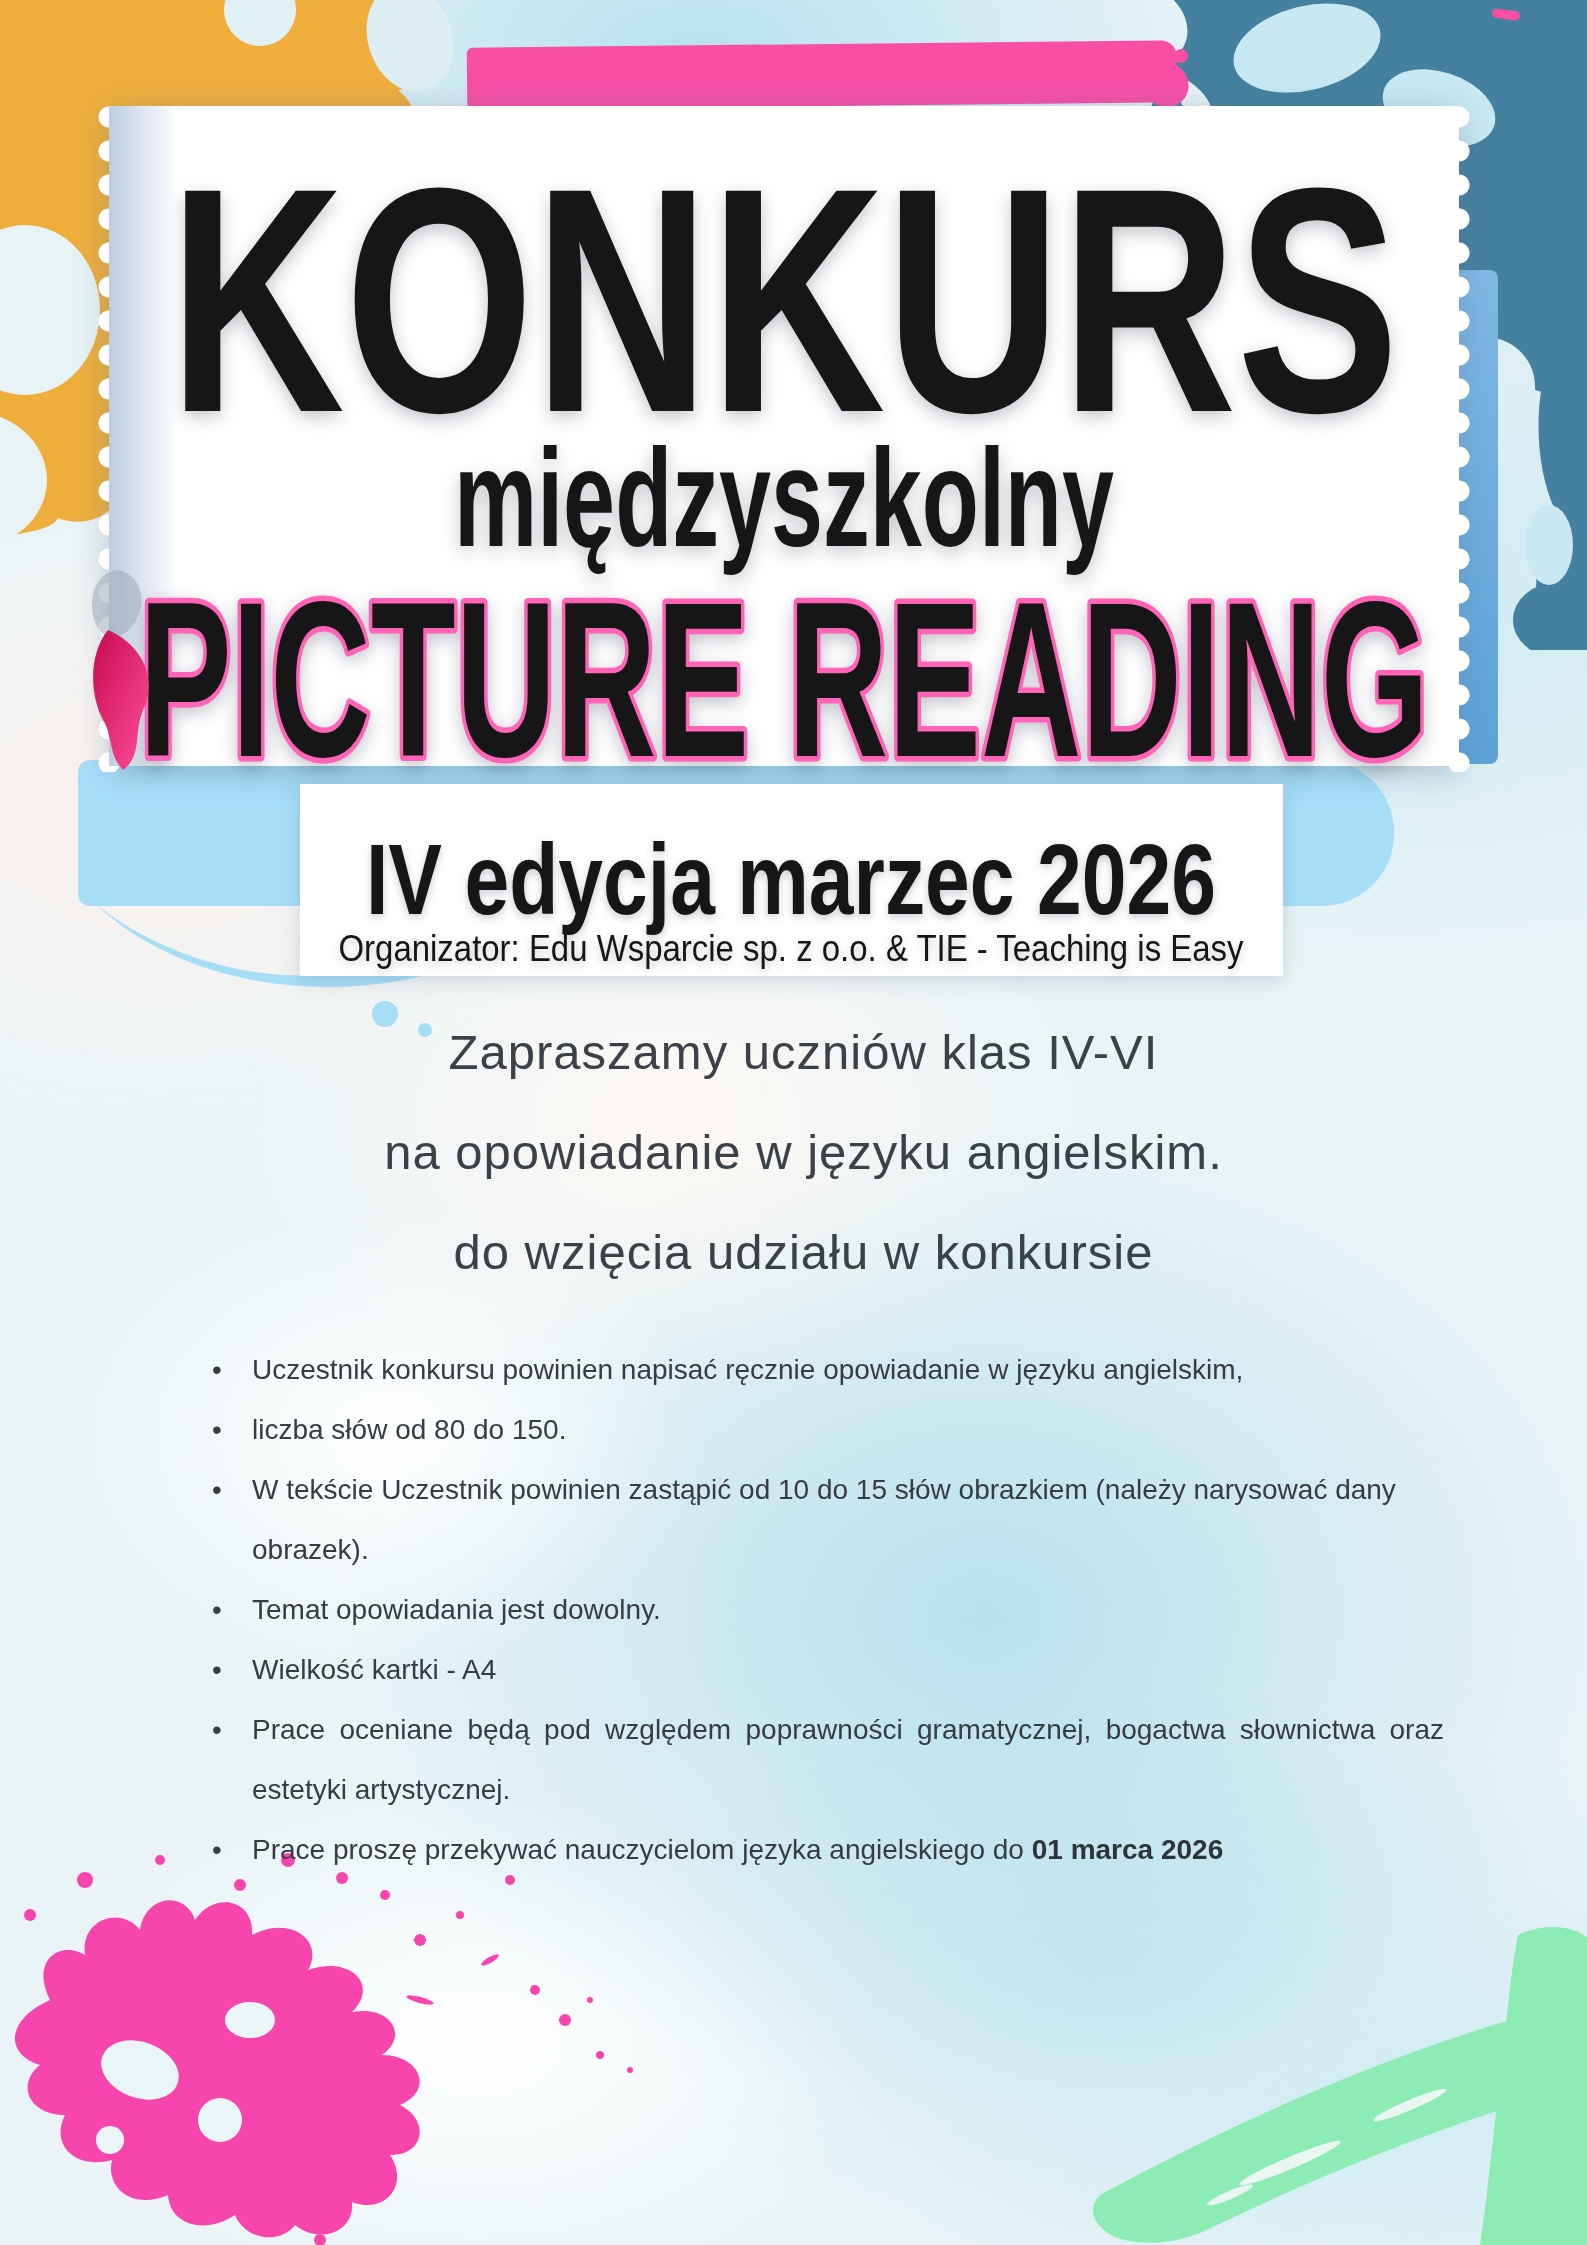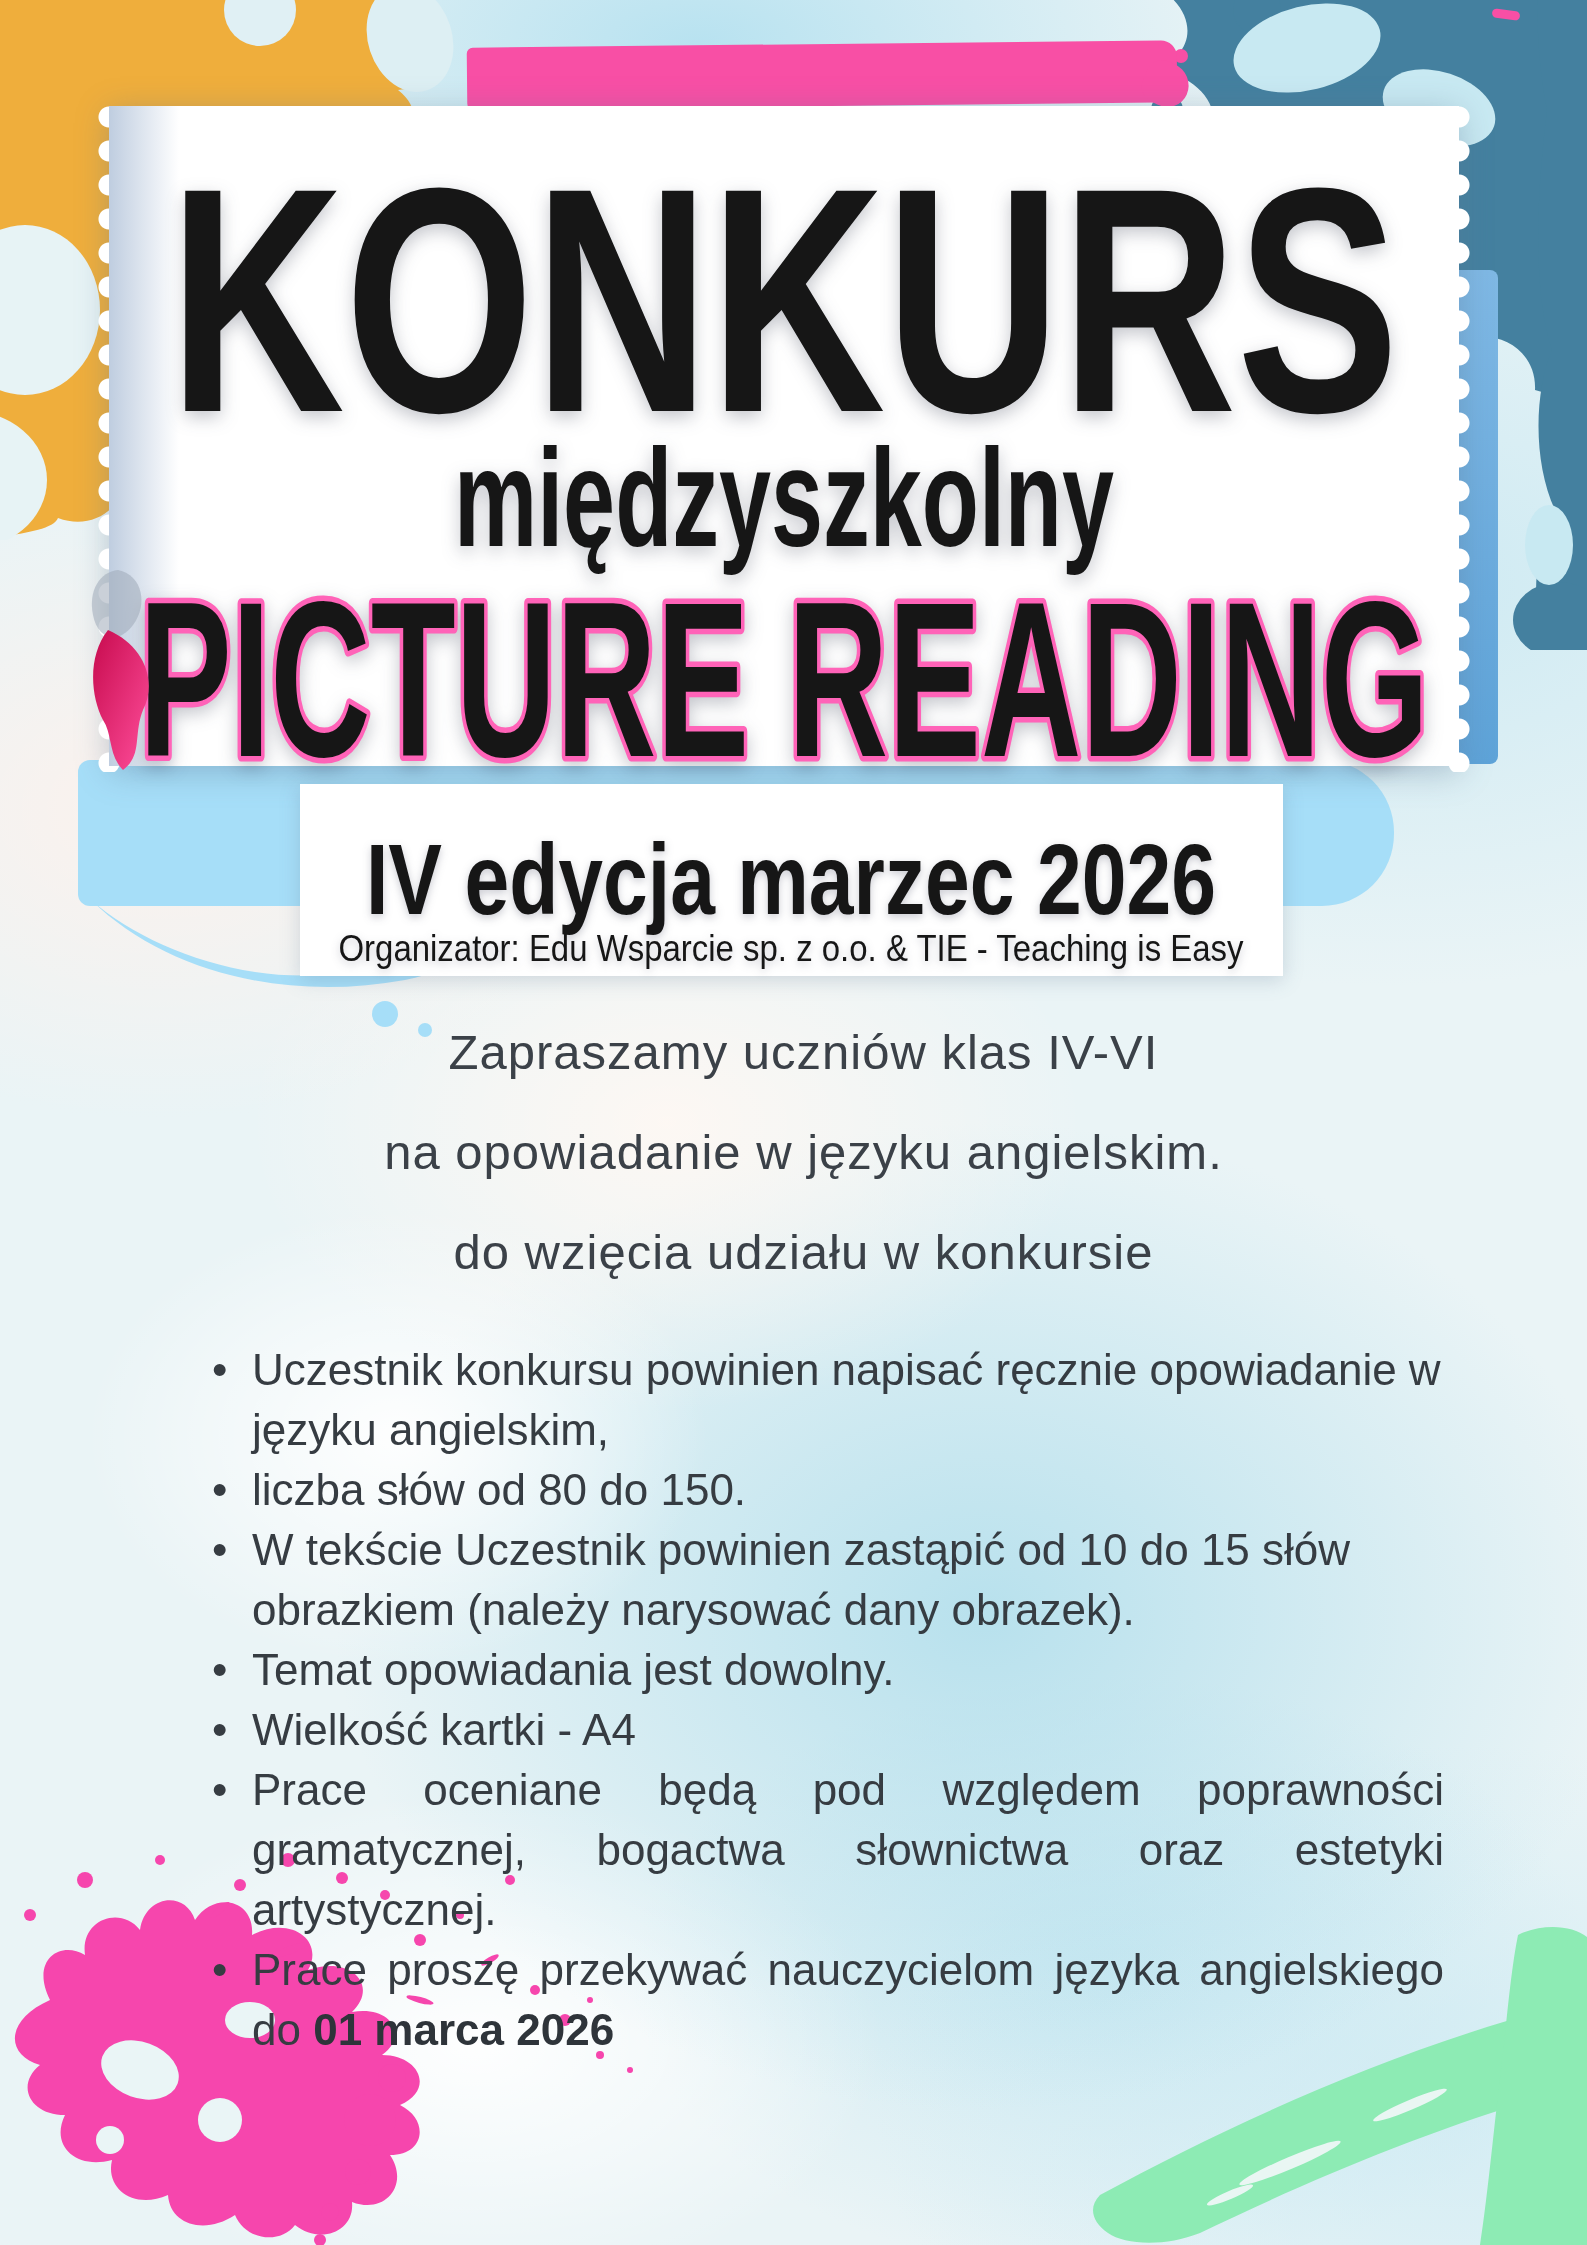--- a/index.html
+++ b/index.html
@@ -54,21 +54,21 @@
     box-shadow:0 4px 18px rgba(90,115,145,.25);text-decoration:underline;}
   .edition-box svg{width:983px;height:192px;filter:drop-shadow(0 3px 4px rgba(40,45,70,.25));}
   .edition-box text{font-family:"Liberation Sans","DejaVu Sans",sans-serif;fill:#161616;}
   .t-edition{font-size:100px;font-weight:bold;}
   .t-organizer{font-size:37px;font-weight:normal;fill:#1d1d1d;}
   
   .intro{position:absolute;left:10px;top:1002px;width:1587px;text-align:center;
     font-size:49px;line-height:100px;color:#3B4148;letter-spacing:1px;}
   
   .rules{position:absolute;left:252px;top:1340px;width:1192px;margin:0;padding:0;
-    list-style:none;font-size:44px;line-height:60px;color:#363C42;}
+    list-style:none;font-size:28px;line-height:60px;color:#363C42;}
   .rules li{position:relative;margin:0;padding:0;}
   .rules li::before{content:"\2022";position:absolute;left:-40px;top:0;}
   .rules li.justify{text-align:justify;}
   .rules strong{color:#2E343A;}
   svg.deco{position:absolute;}
 </style>
 </head>
 <body>
 
 <div class="poster">

